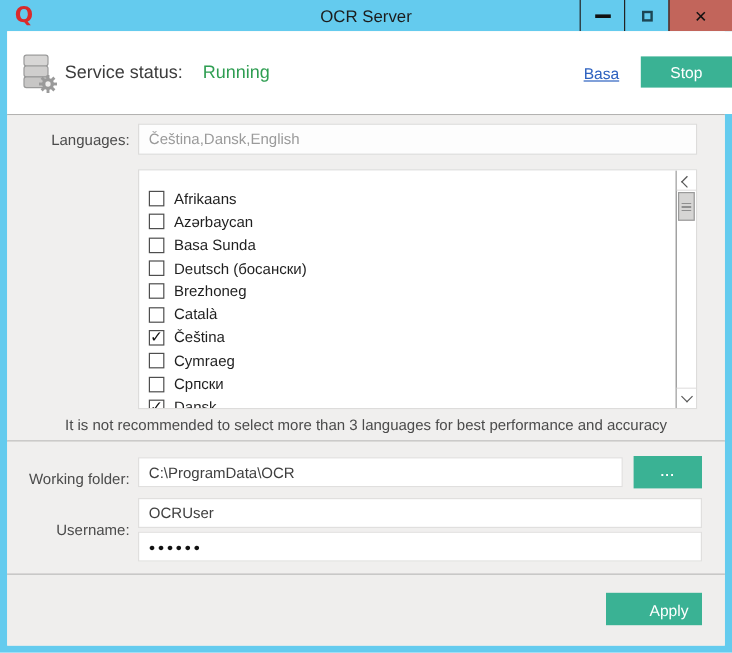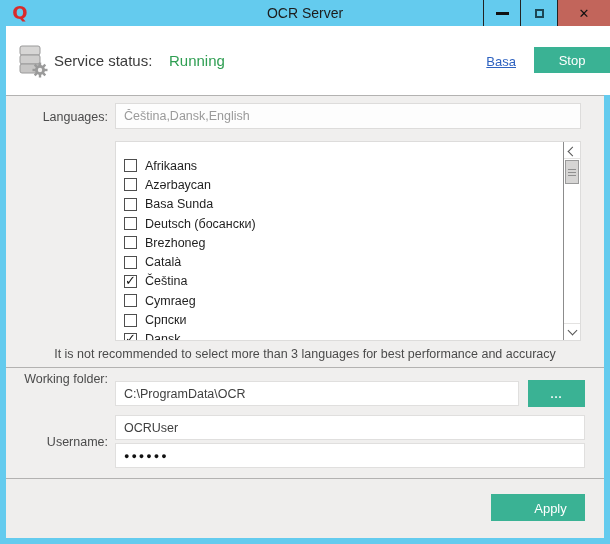--- a/index.html
+++ b/index.html
@@ -128,36 +128,36 @@
   }
   
   .settings-section{
     position:absolute;left:0;top:342px;width:598px;height:110px;background:#f0efee;
   }
   .text-input{
     position:absolute;box-sizing:border-box;height:25px;background:#ffffff;
     border:1px solid #e0dfde;font-size:12.5px;color:#3f3f3f;padding:0 8px;
     font-family:"Liberation Sans","DejaVu Sans",sans-serif;
   }
-  .wf-label{top:4px;text-align:right;}
+  .wf-label{top:24px;text-align:right;}
   .wf-input{left:109px;top:13px;width:404px;}
   .browse-btn{
     position:absolute;left:522px;top:12px;width:57px;height:27px;
     font-size:11px;font-weight:bold;line-height:27px;letter-spacing:1px;
   }
   .user-label{top:52px;margin-top:15px;}
   .user-input{left:109px;top:47px;width:470px;}
   .pass-label{top:80px;margin-top:32px;}
   .pass-input{left:109px;top:75px;width:470px;font-size:9px;letter-spacing:2px;font-weight:bold;color:#111;}
   
   .footer-section{
     position:absolute;left:0;top:453px;width:598px;height:59px;background:#efeeed;
   }
   .apply-btn{
-    position:absolute;right:19px;top:15px;width:94px;height:27px;
+    position:absolute;right:19px;top:15px;width:80px;height:27px;
     font-size:13px;line-height:27px;padding-left:31px;
   }
 </style>
 </head>
 <body>
 
 <div class="window">
 
   <div class="titlebar">
     <div class="app-logo">Q</div>

